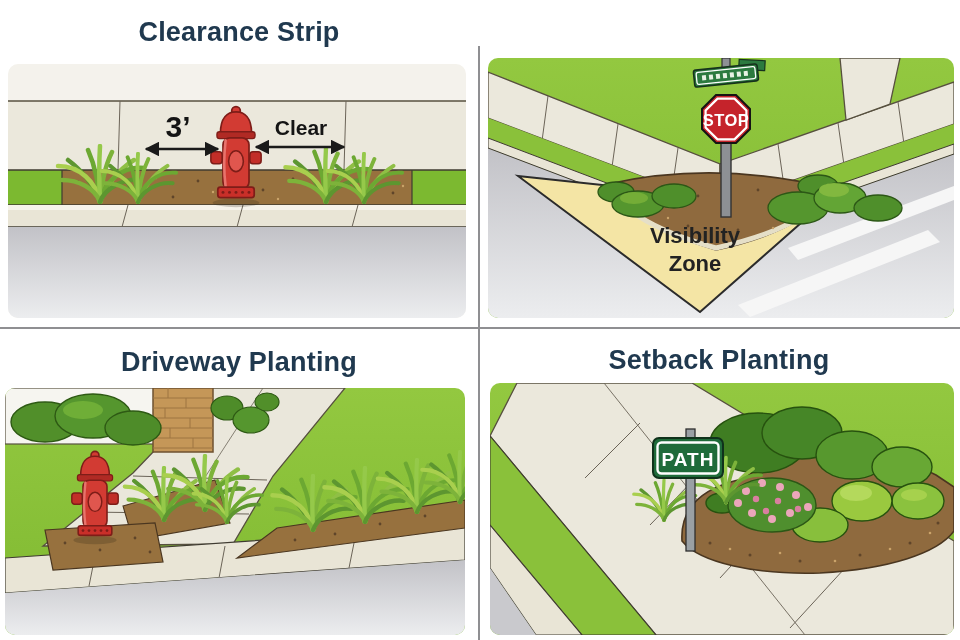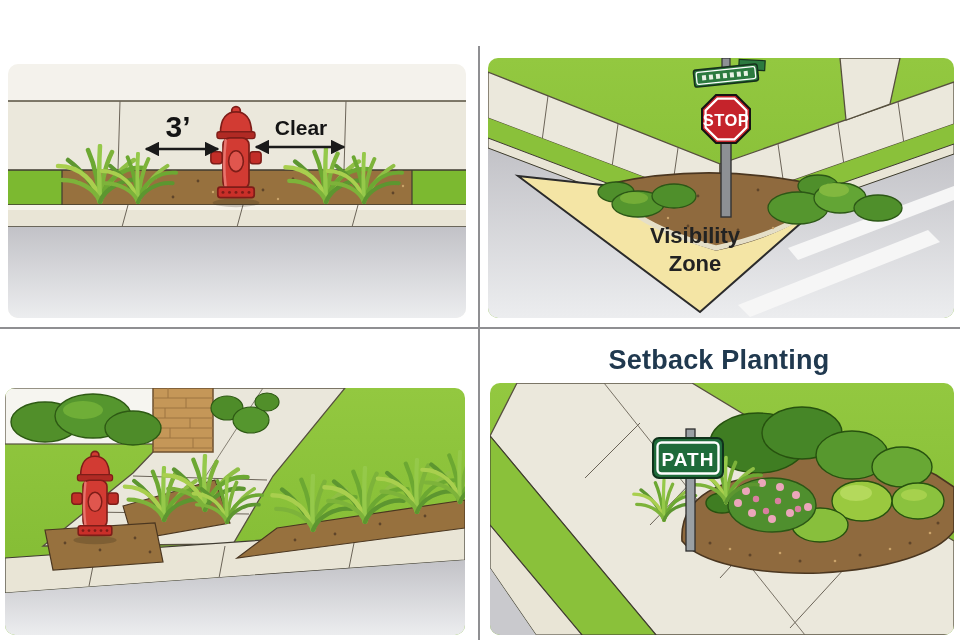--- a/index.html
+++ b/index.html
@@ -19,20 +19,22 @@
   #scene-tr{left:488px;top:58px;width:466px;height:260px;}
   #scene-bl{left:5px;top:388px;width:460px;height:247px;}
   #scene-br{left:490px;top:383px;width:464px;height:252px;}
   svg text{font-family:"Liberation Sans",sans-serif;}
 </style>
 </head>
 <body>
 
 <div id="figure">
 
+  <div id="title-tl" class="panel-title">Clearance Strip</div>
+  <div id="title-bl" class="panel-title">Driveway Planting</div>
   <div id="title-br" class="panel-title">Setback Planting</div>
 
   <div id="divider-v" class="divider"></div>
   <div id="divider-h" class="divider"></div>
 
   <svg width="0" height="0" style="position:absolute" aria-hidden="true">
     <defs>
       <marker id="ah" viewBox="0 0 10 10" refX="9" refY="5" markerWidth="6.5" markerHeight="6.5" orient="auto-start-reverse">
         <path d="M0,0 L10,5 L0,10 Z" fill="#1a1a1a"></path>
       </marker>

